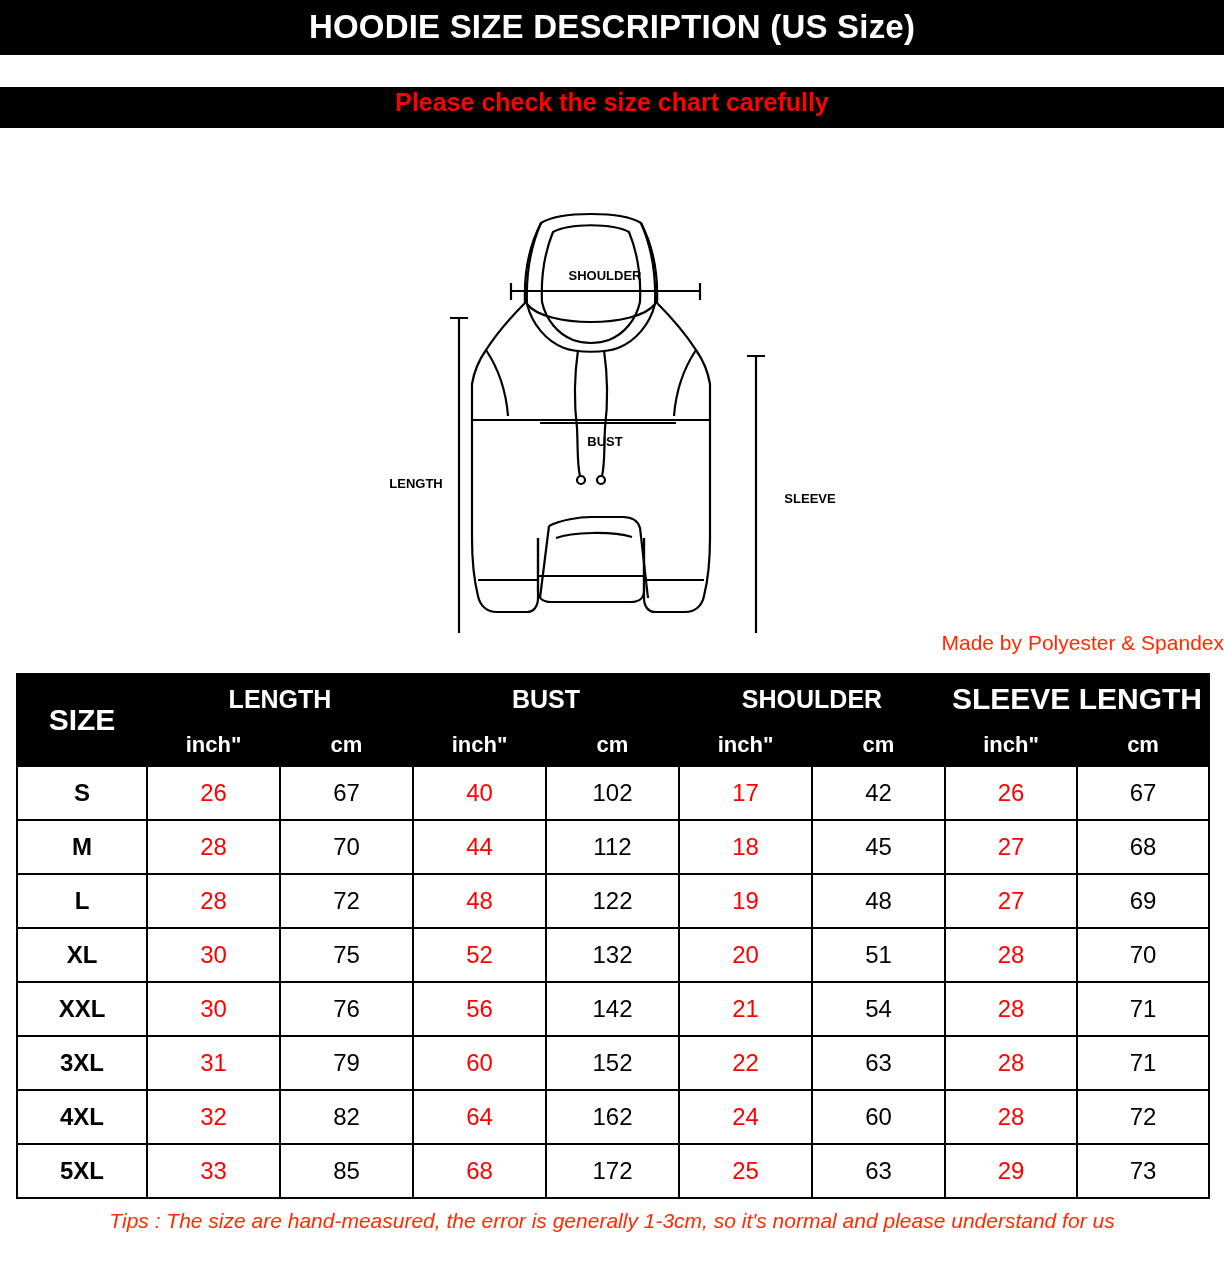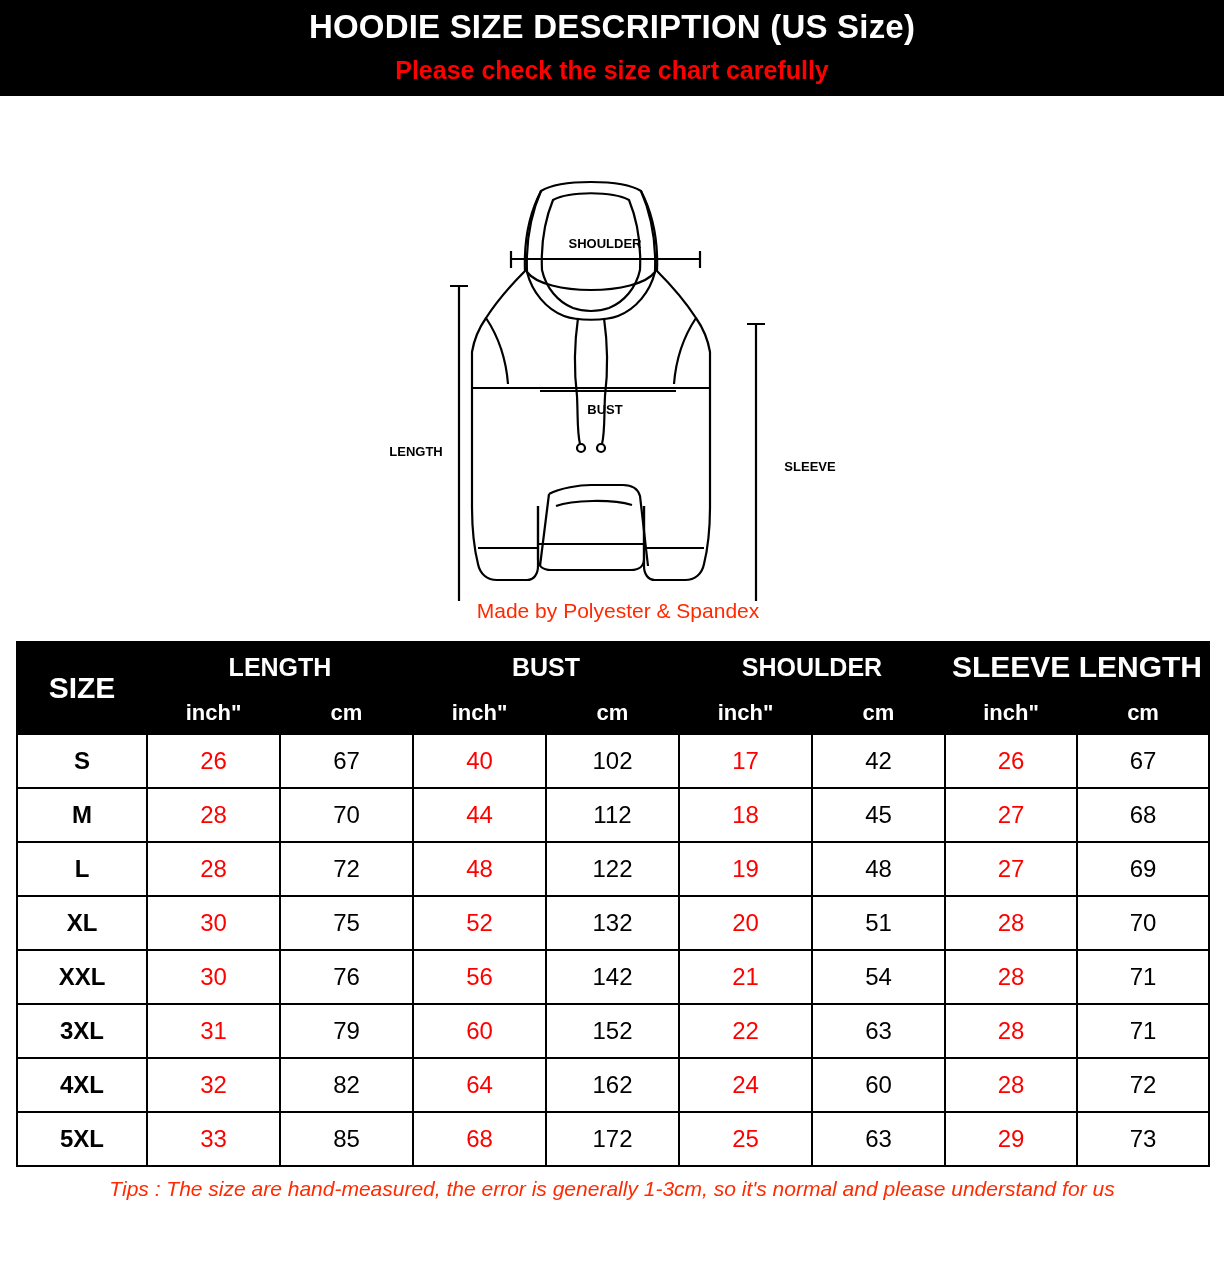--- a/index.html
+++ b/index.html
@@ -28,35 +28,36 @@
     line-height: 1;
     padding: 10px 0 12px 0;
     letter-spacing: 0.2px;
   }
   .banner-sub {
     color: #ff0000;
     font-size: 25px;
     line-height: 1;
     padding: 3px 0 13px 0;
     font-weight: bold;
+    margin-top: 32px;
   }
 
   
   .diagram-wrap {
     position: relative;
     height: 505px;
     width: 100%;
   }
   .diagram-svg {
     position: absolute;
     left: 0;
     top: 0;
   }
   .made-by {
-    text-align: center;
+    text-align: right;
     color: #ff2a00;
     font-size: 21px;
     margin-top: -2px;
     padding-left: 12px;
   }
 
   
   .table-wrap {
     margin: 18px 16px 0 16px;
   }

